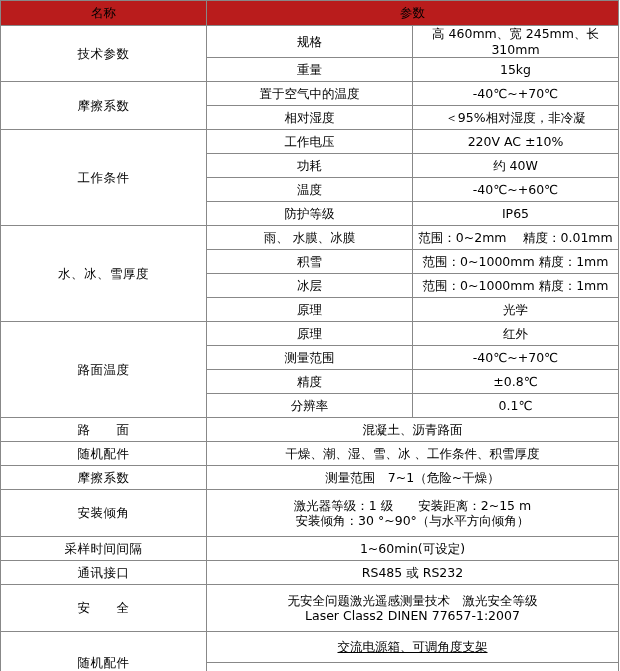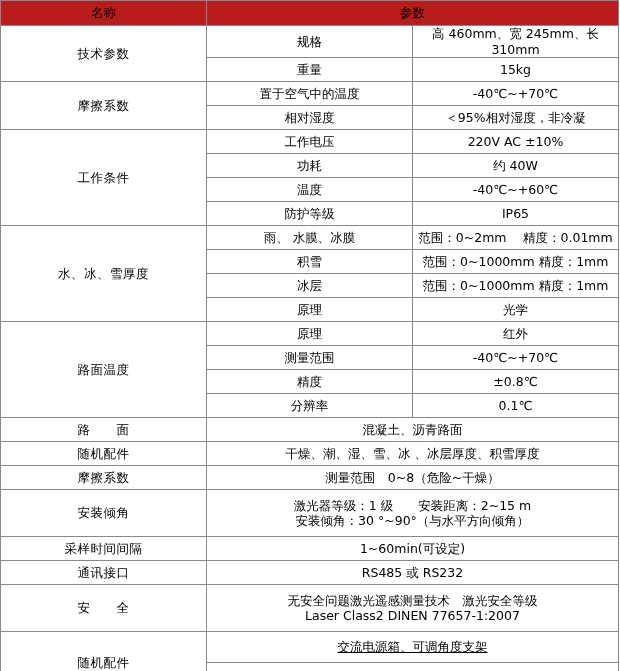--- a/index.html
+++ b/index.html
@@ -141,26 +141,26 @@
       <td class="val">0.1℃</td>
     </tr>
 
     <tr class="rowh">
       <td class="cat">路　　面</td>
       <td class="val pad" colspan="2">混凝土、沥青路面</td>
     </tr>
 
     <tr class="rowh">
       <td class="cat">随机配件</td>
-      <td class="val pad" colspan="2">干燥、潮、湿、雪、冰 、冰层厚度、积雪厚度</td>
+      <td class="val pad" colspan="2">干燥、潮、湿、雪、冰 、工作条件、积雪厚度</td>
     </tr>
 
     <tr class="rowh">
       <td class="cat">摩擦系数</td>
-      <td class="val pad" colspan="2">测量范围　0~8（危险~干燥）</td>
+      <td class="val pad" colspan="2">测量范围　7~1（危险~干燥）</td>
     </tr>
 
     <tr>
       <td class="cat">安装倾角</td>
       <td class="val pad two-line" colspan="2" style="white-space:pre-line;height:46px;">激光器等级：1 级　　安装距离：2~15 m
 安装倾角：30 °~90°（与水平方向倾角）</td>
     </tr>
 
     <tr class="rowh">
       <td class="cat">采样时间间隔</td>

